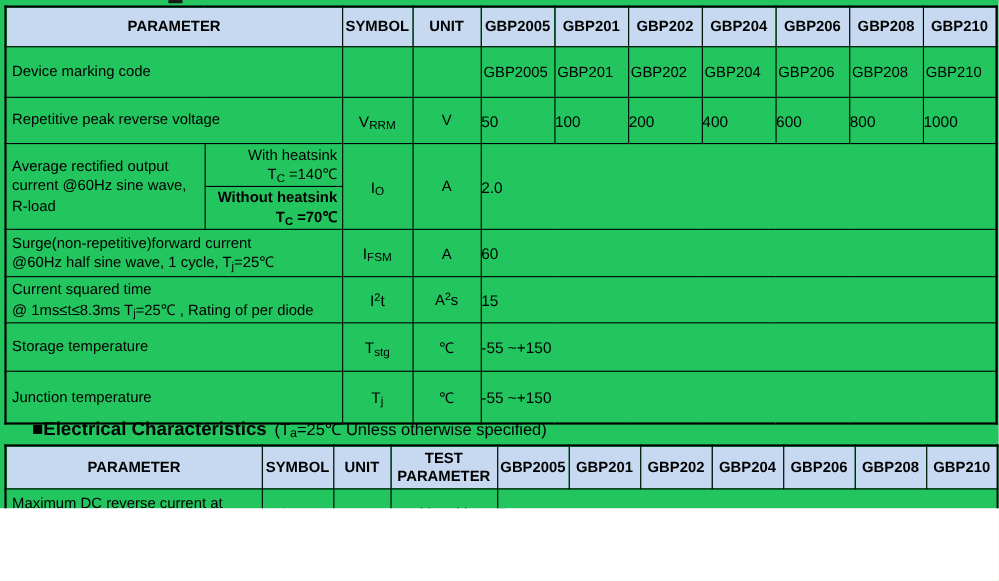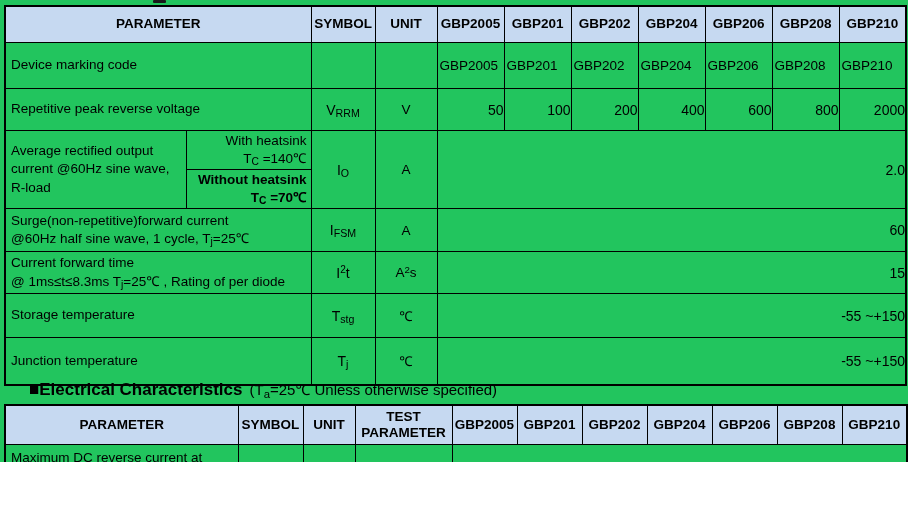--- a/index.html
+++ b/index.html
@@ -11,21 +11,21 @@
   table{border-collapse:collapse;table-layout:fixed;}
   .t1{position:absolute;left:4px;top:5px;width:901px;border:2px solid #000;}
   .t2{position:absolute;left:4px;top:404px;width:902px;border:2px solid #000;}
   th,td{border:1px solid #000;overflow:hidden;padding:0;}
   th{background:#c6d9f1;font-weight:bold;font-size:13.5px;text-align:center;white-space:pre-line;line-height:1.2;}
   td{font-size:13.5px;vertical-align:middle;margin-top:40px;}
   .param{text-align:left;padding:2px 5px;white-space:pre-line;line-height:1.35;}
   .cond{text-align:right;padding:0 4px;white-space:pre-line;line-height:1.35;}
   .sym{text-align:center;font-size:14px;}
   .unit{text-align:center;font-size:13.5px;}
-  .val{text-align:right;font-size:14px;}
+  .val{text-align:left;font-size:14px;}
   .val.left{text-align:left;padding-left:2px;font-size:13.5px;}
   sub{font-size:0.76em;vertical-align:-0.22em;line-height:0;}
   sup{font-size:0.72em;vertical-align:0.45em;line-height:0;}
 
   
   tr.h-head1 td,tr.h-head1 th{height:35px;}
   tr.h-dev td{height:41px;}
   tr.h-vrrm td{height:37px;}
   tr.h-io1 td{height:38px;}
   tr.h-io2 td{height:38px;font-weight:bold;}
@@ -94,21 +94,21 @@
     <tr class="h-vrrm">
       <td colspan="2" class="param">Repetitive peak reverse voltage</td>
       <td class="sym"><span>V</span><sub>RRM</sub></td>
       <td class="unit">V</td>
       <td class="val">50</td>
       <td class="val">100</td>
       <td class="val">200</td>
       <td class="val">400</td>
       <td class="val">600</td>
       <td class="val">800</td>
-      <td class="val">2000</td>
+      <td class="val">1000</td>
     </tr>
 
     <tr class="h-io1">
       <td rowspan="2" class="param">Average rectified output
 current @60Hz sine wave,
 R-load</td>
       <td class="cond"><span>With heatsink
 T</span><sub>C</sub><span> =140℃</span></td>
       <td rowspan="2" class="sym"><span>I</span><sub>O</sub></td>
       <td rowspan="2" class="unit">A</td>
@@ -121,21 +121,21 @@
 
     <tr class="h-ifsm">
       <td colspan="2" class="param"><span>Surge(non-repetitive)forward current
 @60Hz half sine wave, 1 cycle, T</span><sub>j</sub><span>=25℃</span></td>
       <td class="sym"><span>I</span><sub>FSM</sub></td>
       <td class="unit">A</td>
       <td colspan="7" class="val">60</td>
     </tr>
 
     <tr class="h-i2t">
-      <td colspan="2" class="param"><span>Current forward time
+      <td colspan="2" class="param"><span>Current squared time
 @ 1ms≤t≤8.3ms T</span><sub>j</sub><span>=25℃ , Rating of per diode</span></td>
       <td class="sym"><span>I</span><sup>2</sup><span>t</span></td>
       <td class="unit"><span>A</span><sup>2</sup><span>s</span></td>
       <td colspan="7" class="val">15</td>
     </tr>
 
     <tr class="h-tstg">
       <td colspan="2" class="param">Storage temperature</td>
       <td class="sym"><span>T</span><sub>stg</sub></td>
       <td class="unit">℃</td>

